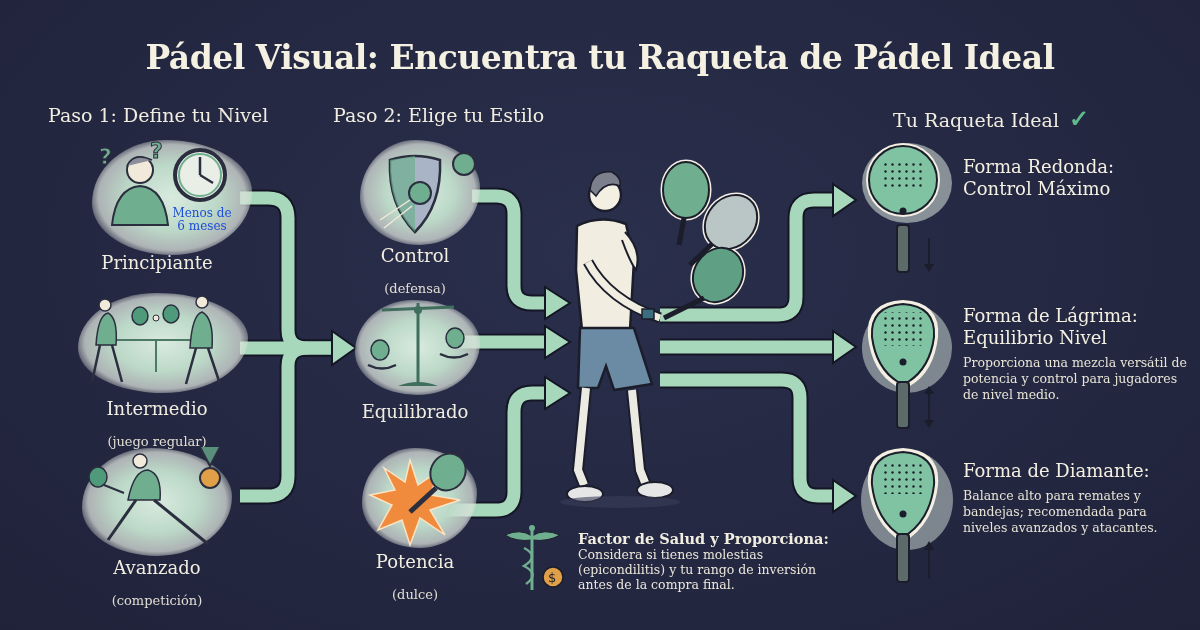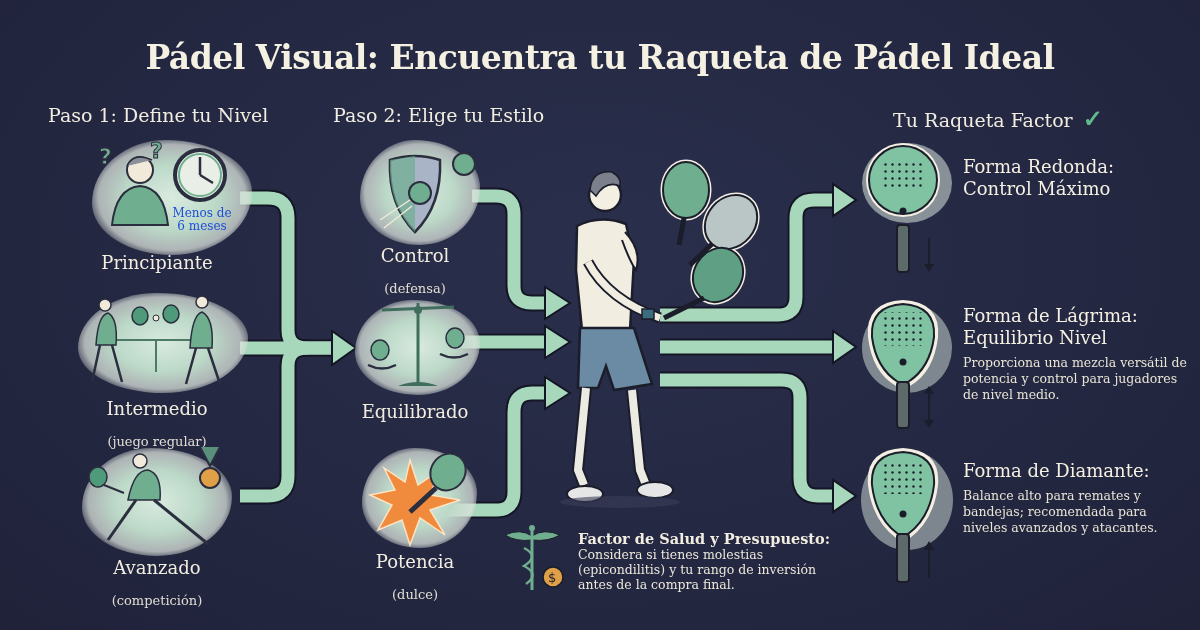--- a/index.html
+++ b/index.html
@@ -29,21 +29,21 @@
   svg { position:absolute; left:0; top:0; }
 </style>
 </head>
 <body>
 
 <div class="abs title">Pádel Visual: Encuentra tu Raqueta de Pádel Ideal</div>
 
 <div class="abs heading" style="left:48px; top:104px;">Paso 1: Define tu Nivel</div>
 <div class="abs heading" style="left:333px; top:104px;">Paso 2: Elige tu Estilo</div>
 <div class="abs heading" style="left:893px; top:104px;">
-  <span>Tu Raqueta Factor</span>
+  <span>Tu Raqueta Ideal</span>
   <span style="color:#5fb98a; font-size:24px; font-weight:bold; margin-left:4px;">✓</span>
 </div>
 
 <svg width="1200" height="630">
   <g fill="none" stroke="#141626" stroke-width="17" stroke-linecap="butt" stroke-linejoin="round">
     <path d="M240 198 H268 Q288 198 288 218 V330 Q288 348 308 348 H335"></path>
     <path d="M240 496 H268 Q288 496 288 476 V366 Q288 348 308 348"></path>
     <path d="M240 348 H335"></path>
     <path d="M472 196 H496 Q514 196 514 214 V286 Q514 303 532 303 H548"></path>
     <path d="M440 342 H548"></path>
@@ -226,21 +226,21 @@
     <path d="M505 535 Q520 528 532 536 Q544 528 560 535 Q548 542 532 540 Q516 542 505 535 Z" fill="#6fae8f" stroke="#1b1d2b" stroke-width="1"></path>
     <line x1="532" y1="530" x2="532" y2="590" stroke="#6fae8f" stroke-width="3"></line>
     <path d="M524 548 Q540 556 524 566 Q540 574 526 584" fill="none" stroke="#6fae8f" stroke-width="2.5"></path>
     <circle cx="532" cy="528" r="3" fill="#6fae8f"></circle>
   </svg>
   <svg width="1200" height="630">
     <circle cx="553" cy="577" r="10" fill="#e0a048" stroke="#1b1d2b" stroke-width="1.5"></circle>
     <text x="548" y="582" font-size="13" fill="#1b1d2b" font-family="DejaVu Sans, sans-serif">$</text>
   </svg>
   <div class="abs" style="left:578px; top:530px; width:250px;">
-    <div class="note-title">Factor de Salud y Presupuesto:</div>
+    <div class="note-title">Factor de Salud y Proporciona:</div>
     <div class="note-body">Considera si tienes molestias (epicondilitis) y tu rango de inversión antes de la compra final.</div>
   </div>
 </div>
 
 <svg width="1200" height="630">
   <defs>
     <pattern id="holes" width="7" height="7" patternUnits="userSpaceOnUse">
       <circle cx="3.5" cy="3.5" r="1.2" fill="#1b1d2b"></circle>
     </pattern>
   </defs>

